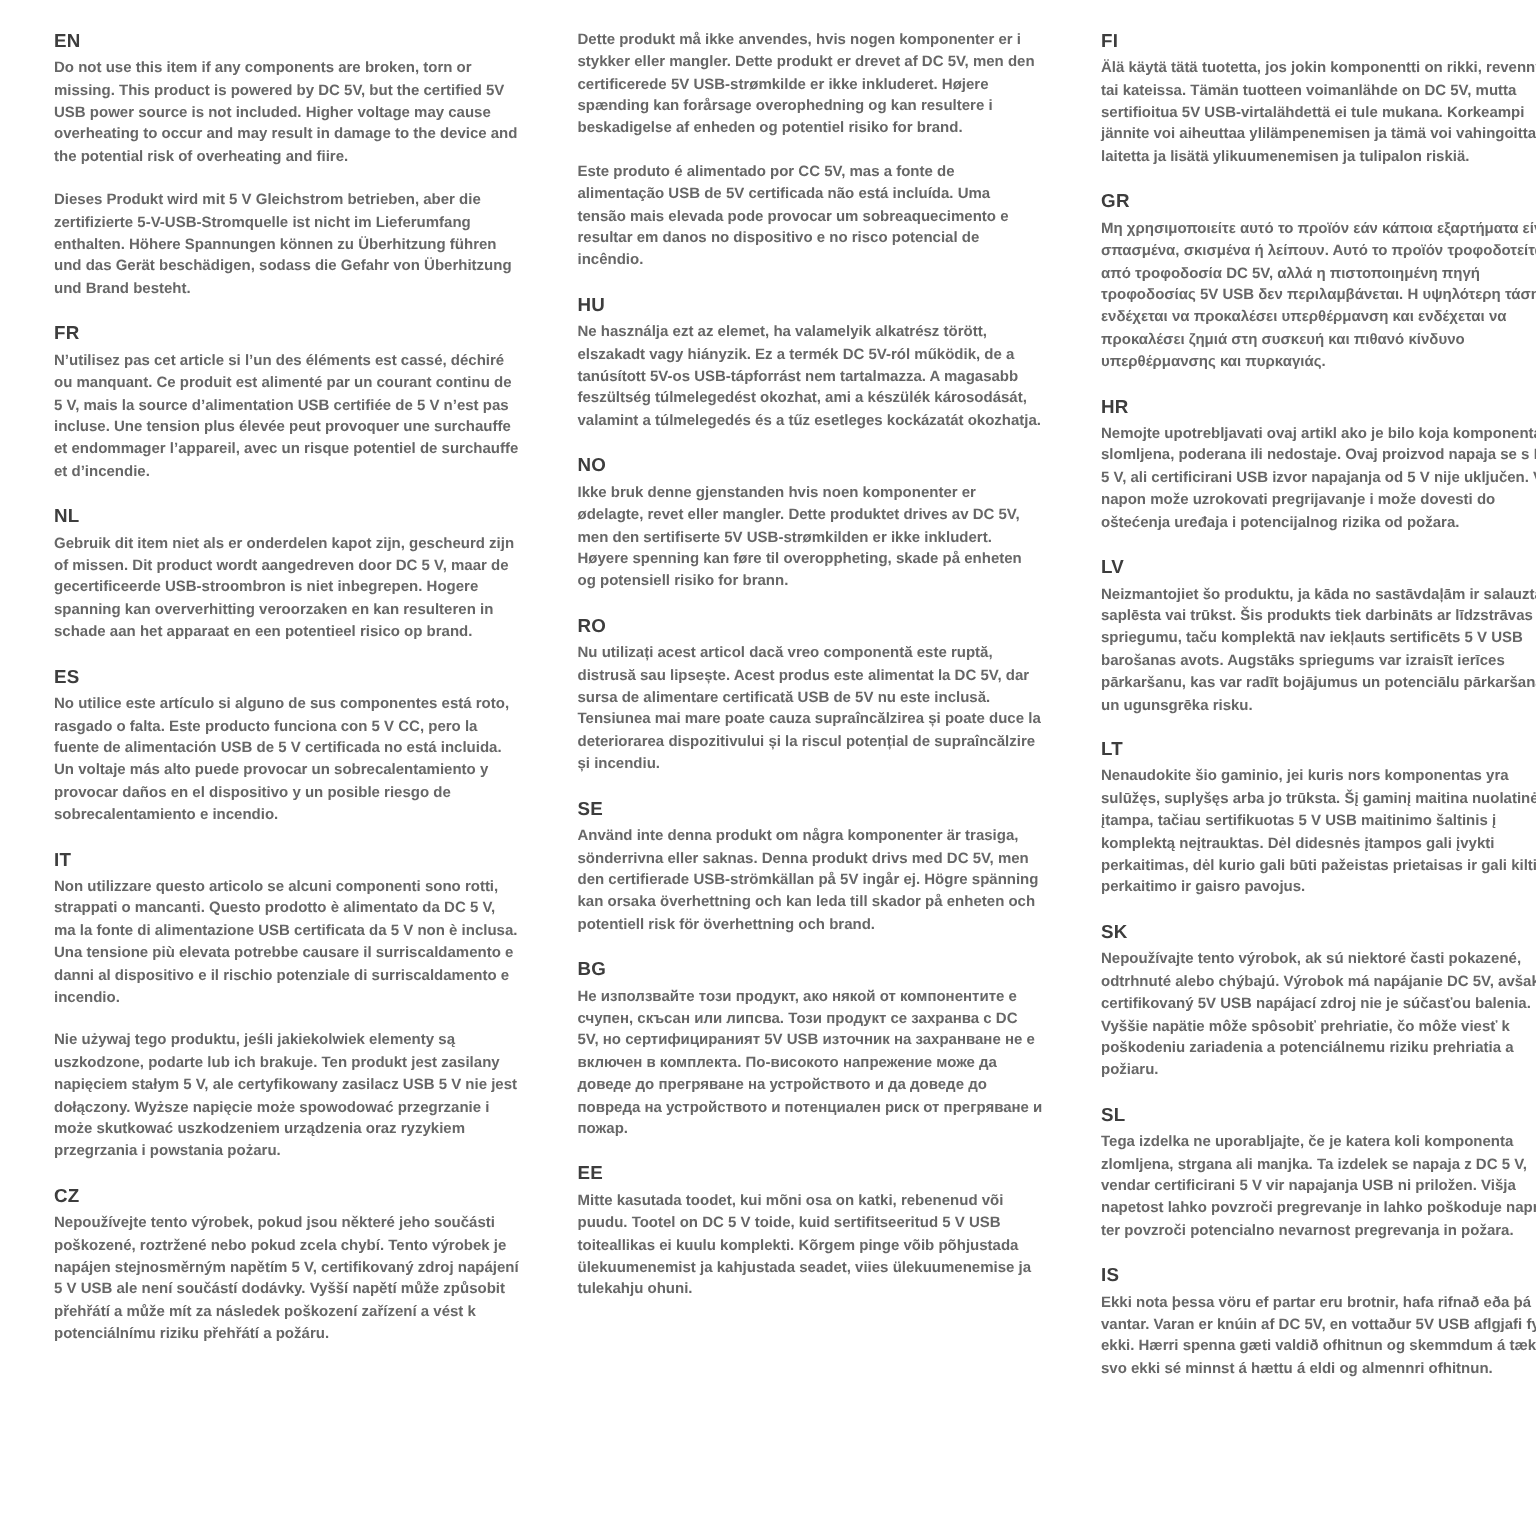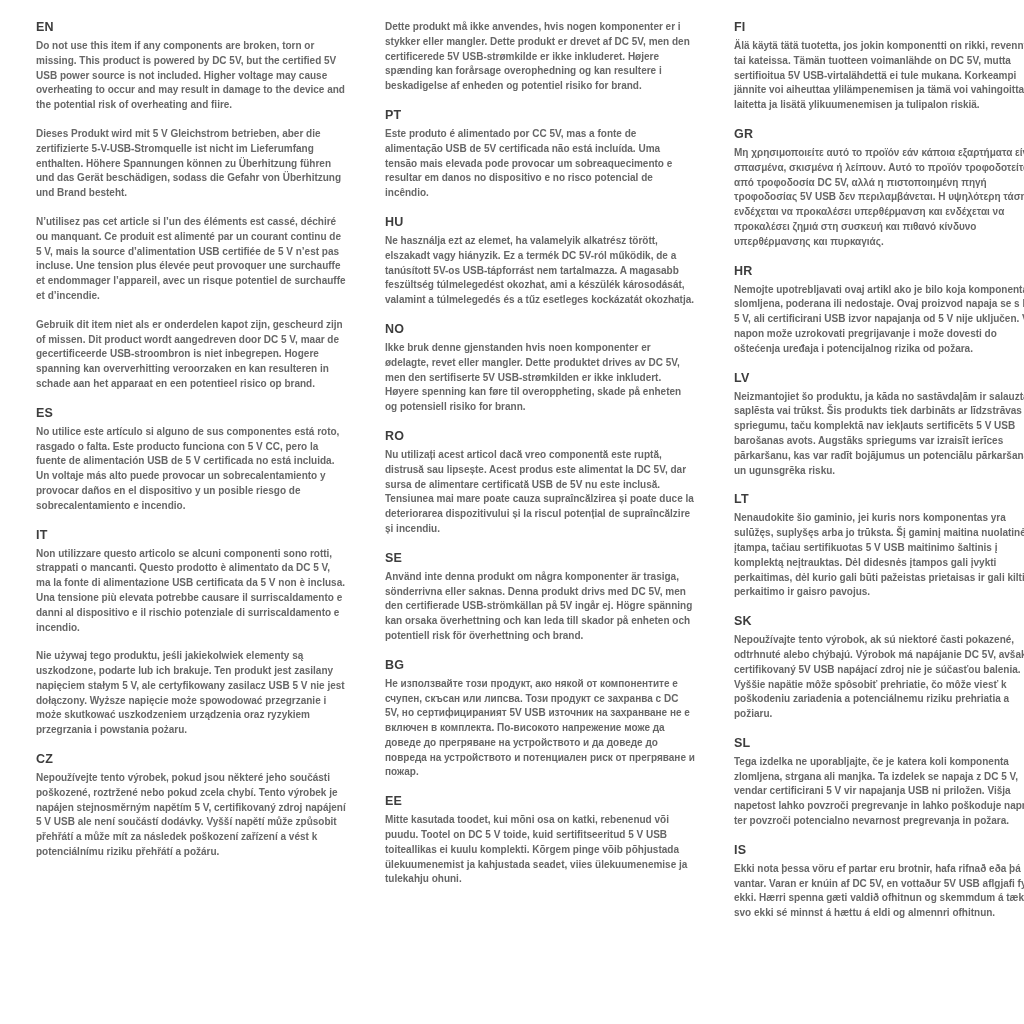--- a/index.html
+++ b/index.html
@@ -56,24 +56,26 @@
   <section class="section">
     <h3 class="lang">EN</h3>
     <p class="body-text">Do not use this item if any components are broken, torn or missing. This product is powered by DC 5V, but the certified 5V USB power source is not included. Higher voltage may cause overheating to occur and may result in damage to the device and the potential risk of overheating and fiire.</p>
   </section>
 
   <section class="section">
     <p class="body-text">Dieses Produkt wird mit 5 V Gleichstrom betrieben, aber die zertifizierte 5-V-USB-Stromquelle ist nicht im Lieferumfang enthalten. Höhere Spannungen können zu Überhitzung führen und das Gerät beschädigen, sodass die Gefahr von Überhitzung und Brand besteht.</p>
   </section>
 
   <section class="section">
+    <h3 class="lang">FR</h3>
     <p class="body-text">N’utilisez pas cet article si l’un des éléments est cassé, déchiré ou manquant. Ce produit est alimenté par un courant continu de 5 V, mais la source d’alimentation USB certifiée de 5 V n’est pas incluse. Une tension plus élevée peut provoquer une surchauffe et endommager l’appareil, avec un risque potentiel de surchauffe et d’incendie.</p>
   </section>
 
   <section class="section">
+    <h3 class="lang">NL</h3>
     <p class="body-text">Gebruik dit item niet als er onderdelen kapot zijn, gescheurd zijn of missen. Dit product wordt aangedreven door DC 5 V, maar de gecertificeerde USB-stroombron is niet inbegrepen. Hogere spanning kan oververhitting veroorzaken en kan resulteren in schade aan het apparaat en een potentieel risico op brand.</p>
   </section>
 
   <section class="section">
     <h3 class="lang">ES</h3>
     <p class="body-text">No utilice este artículo si alguno de sus componentes está roto, rasgado o falta. Este producto funciona con 5 V CC, pero la fuente de alimentación USB de 5 V certificada no está incluida. Un voltaje más alto puede provocar un sobrecalentamiento y provocar daños en el dispositivo y un posible riesgo de sobrecalentamiento e incendio.</p>
   </section>
 
   <section class="section">
     <h3 class="lang">IT</h3>
@@ -88,21 +90,20 @@
     <h3 class="lang">CZ</h3>
     <p class="body-text">Nepoužívejte tento výrobek, pokud jsou některé jeho součásti poškozené, roztržené nebo pokud zcela chybí. Tento výrobek je napájen stejnosměrným napětím 5 V, certifikovaný zdroj napájení 5 V USB ale není součástí dodávky. Vyšší napětí může způsobit přehřátí a může mít za následek poškození zařízení a vést k potenciálnímu riziku přehřátí a požáru.</p>
   </section>
 </div>
   <div class="col">
   <section class="section">
     <p class="body-text">Dette produkt må ikke anvendes, hvis nogen komponenter er i stykker eller mangler. Dette produkt er drevet af DC 5V, men den certificerede 5V USB-strømkilde er ikke inkluderet. Højere spænding kan forårsage overophedning og kan resultere i beskadigelse af enheden og potentiel risiko for brand.</p>
   </section>
 
   <section class="section">
-    <h3 class="lang">PT</h3>
     <p class="body-text">Este produto é alimentado por CC 5V, mas a fonte de alimentação USB de 5V certificada não está incluída. Uma tensão mais elevada pode provocar um sobreaquecimento e resultar em danos no dispositivo e no risco potencial de incêndio.</p>
   </section>
 
   <section class="section">
     <h3 class="lang">HU</h3>
     <p class="body-text">Ne használja ezt az elemet, ha valamelyik alkatrész törött, elszakadt vagy hiányzik. Ez a termék DC 5V-ról működik, de a tanúsított 5V-os USB-tápforrást nem tartalmazza. A magasabb feszültség túlmelegedést okozhat, ami a készülék károsodását, valamint a túlmelegedés és a tűz esetleges kockázatát okozhatja.</p>
   </section>
 
   <section class="section">
     <h3 class="lang">NO</h3>

